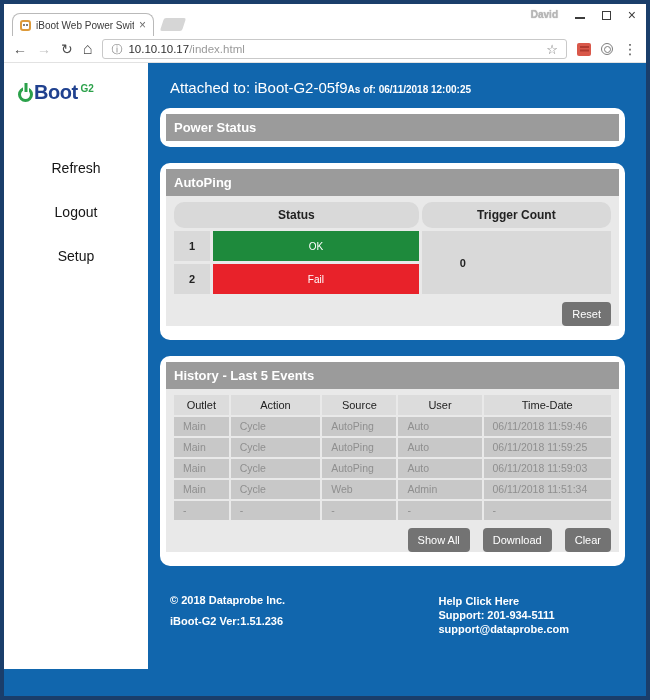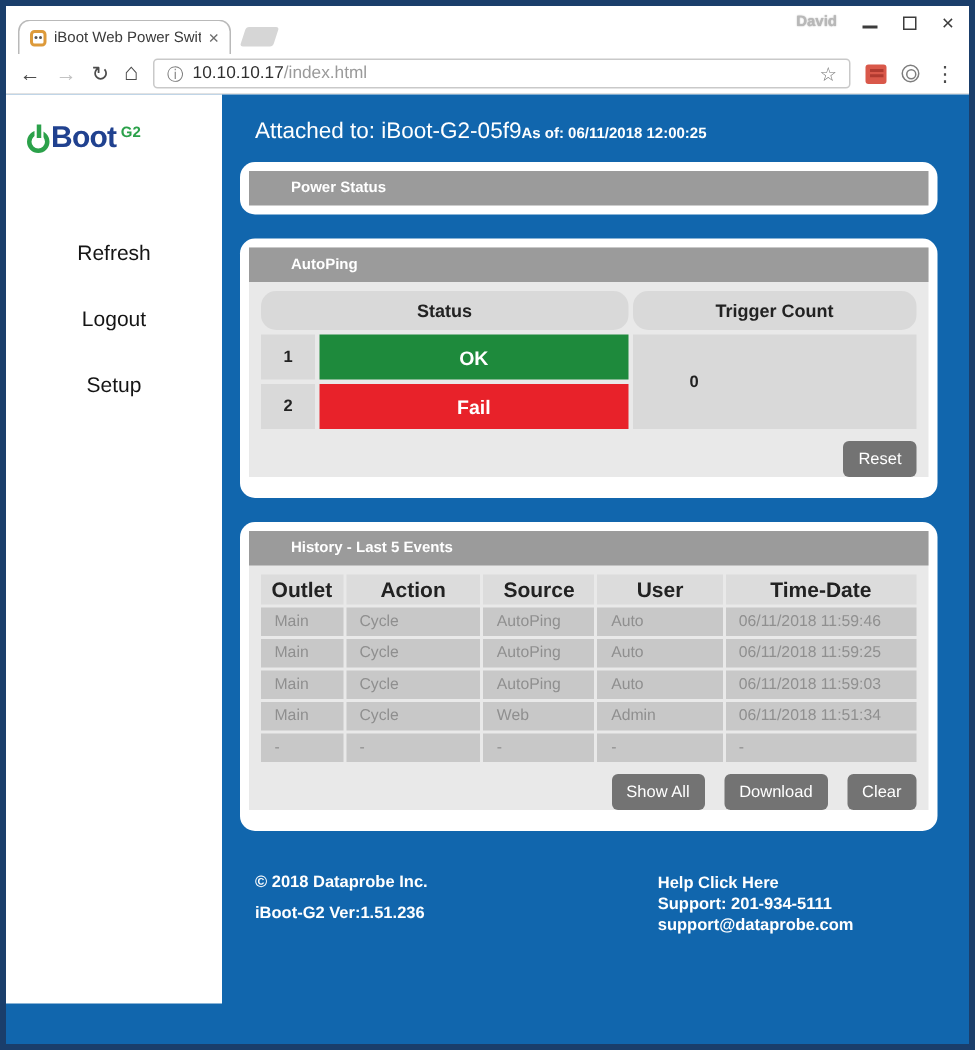--- a/index.html
+++ b/index.html
@@ -52,21 +52,21 @@
   .side-links { margin-top:56px; text-align:center; }
   .side-link { font-size:14px; color:#151515; margin-bottom:28px; cursor:pointer; }
 
   .content { flex:1; padding:0 21px 0 12px; display:flex; flex-direction:column; }
   .page-head { display:flex; align-items:baseline; margin:16px 0 12px; padding-left:10px; }
   .attached { color:#fff; font-size:15px; }
   .asof { color:#fff; font-size:10px; font-weight:bold; }
 
   .card { background:#fff; border-radius:10px; padding:6px; margin-bottom:16px; }
   .card-inner { background:#e9e9e9; }
-  .card-head { background:#9b9b9b; color:#fff; font-weight:bold; font-size:10px; padding:6px 28px; }
+  .card-head { background:#9b9b9b; color:#fff; font-weight:bold; font-size:13px; padding:6px 8px; }
 
   
   .ps-body { padding:8px; }
   .ps-row { display:flex; gap:7px; }
   .on-bar { flex:1; height:28px; background:#1e8a3c; color:#fff; font-weight:bold; font-size:14px;
             display:flex; align-items:center; justify-content:center; }
   .timer-box { width:26px; background:#d8d8d8; display:flex; align-items:center; justify-content:center; cursor:pointer; }
   .timer-icon { width:13px; height:13px; background:#4a4a4a; border-radius:3px; position:relative; }
   .timer-icon::after { content:''; position:absolute; inset:2px; border-radius:50%; background:#e6e6e6; }
   .btn-row { display:flex; justify-content:flex-end; gap:14px; margin-top:8px; }
@@ -80,31 +80,31 @@
   .ap-table { margin:6px 8px 0; }
   .ap-headrow { display:flex; gap:3px; }
   .ap-hcell { background:#d9d9d9; height:26px; display:flex; align-items:center; justify-content:center;
               font-size:12px; font-weight:bold; color:#222;border-radius:10px; }
   .ap-hcell.status { flex:0 0 56%; }
   .ap-hcell.trigger { flex:1; }
   .ap-bodyrow { display:flex; gap:3px; margin-top:3px; }
   .ap-left { flex:0 0 56%; display:flex; flex-direction:column; gap:3px; }
   .ap-ping { display:flex; gap:3px; height:30px; }
   .ap-num { width:36px; background:#d9d9d9; display:flex; align-items:center; justify-content:center; font-size:11px; font-weight:bold; color:#222; }
-  .ap-bar { flex:1; color:#fff; font-weight:bold; font-size:13px; display:flex; align-items:center; justify-content:center; }
+  .ap-bar { flex:1; color:#fff; font-weight:normal; font-size:10px; display:flex; align-items:center; justify-content:center; }
   .bar-green { background:#1e8a3c; }
   .bar-red { background:#e8222a; }
   .ap-trigger { flex:1; background:#d9d9d9; display:flex; align-items:center; font-size:11px; font-weight:bold; color:#222; padding-left:38px; }
   .ap-btnrow { display:flex; justify-content:flex-end; margin:8px 8px 8px; }
 
   
   .h-table { margin:6px 8px 0; }
   .h-headrow { display:flex; gap:2px; }
   .h-hcell { background:#dcdcdc; height:20px; display:flex; align-items:center; justify-content:center;
-             font-size:14px; font-weight:bold; color:#222; }
+             font-size:11px; font-weight:normal; color:#222; }
   .h-row { display:flex; gap:2px; margin-top:2px; }
   .h-cell { background:#c8c8c8; height:19px; line-height:19px; font-size:10.5px; color:#8f8f8f; padding-left:9px;
             white-space:nowrap; overflow:hidden; }
   .c0 { flex:0 0 12.5%; } .c1 { flex:0 0 20.5%; } .c2 { flex:0 0 17%; } .c3 { flex:0 0 19%; } .c4 { flex:1; }
   .h-btnrow { display:flex; justify-content:flex-end; gap:13px; margin:8px 8px 8px; }
 
   
   .footer { display:flex; justify-content:space-between; margin-top:12px; color:#fff; font-size:11px; font-weight:bold; }
   .f-left { padding-left:10px; }
   .f-left div { margin-bottom:9px; }

